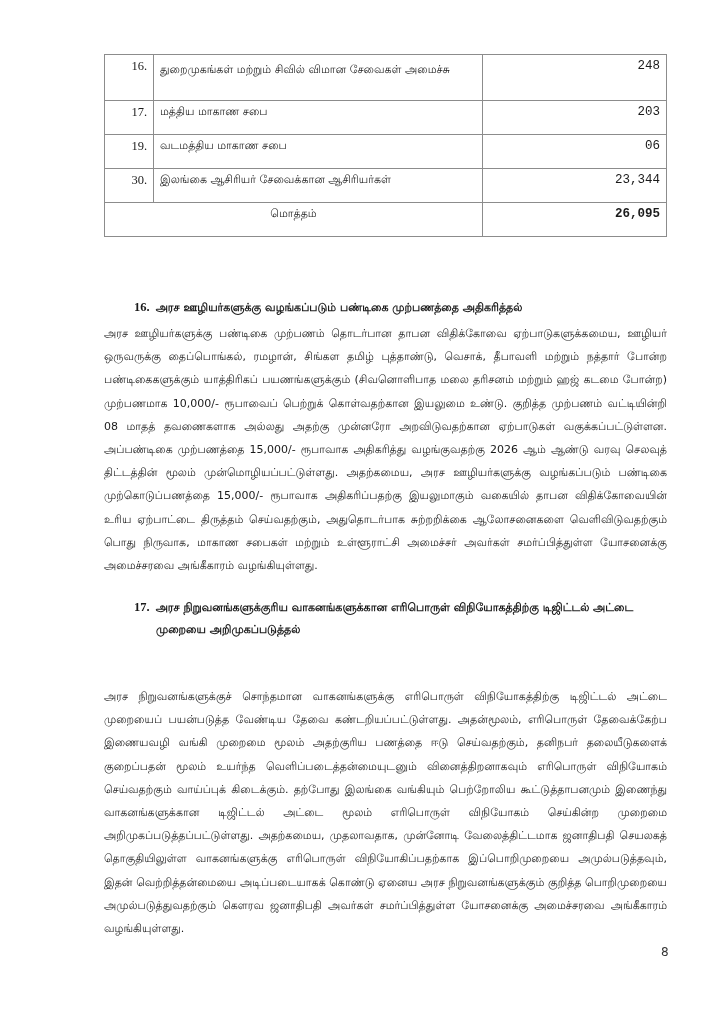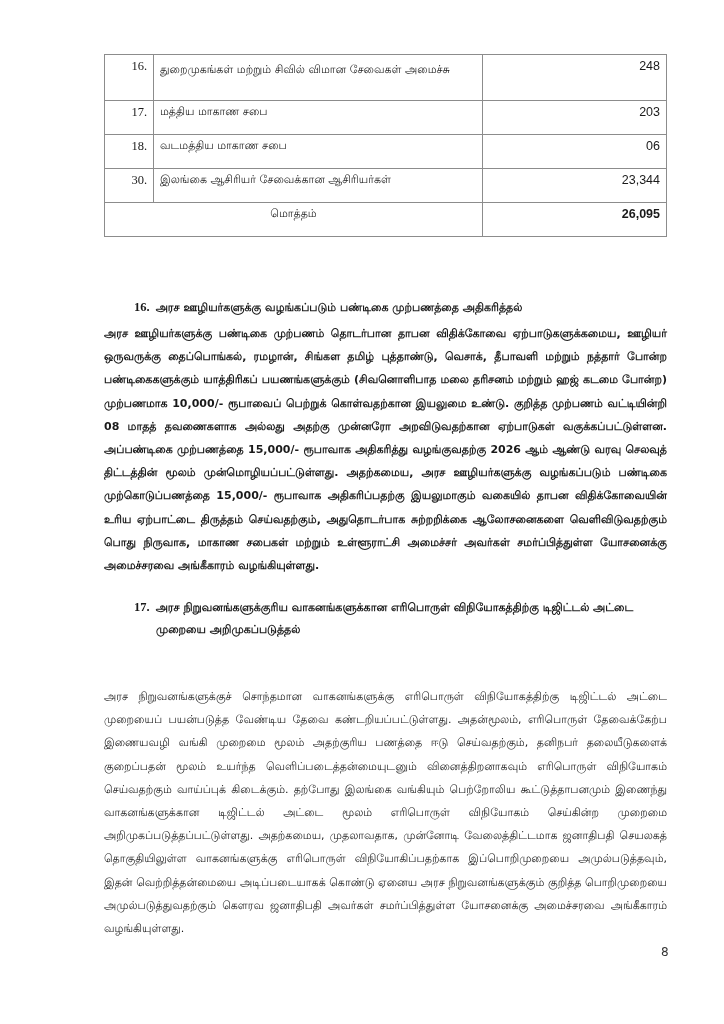--- a/index.html
+++ b/index.html
@@ -5,36 +5,36 @@
   html, body { margin: 0; padding: 0; background: #ffffff; }
   body { width: 724px; height: 1024px; position: relative; overflow: hidden;
          font-family: "DejaVu Sans", sans-serif; color: #1a1a1a; }
   .page { position: absolute; left: 16px; top: 0; width: 724px; height: 1024px; }
 
   table.cab { position: absolute; left: 88px; top: 54px; width: 563px;
               border-collapse: collapse; font-size: 11px; }
   table.cab td { border: 1px solid #8c8c8c; vertical-align: top; padding: 4px 6px 0 6px; }
   td.num { width: 36px; text-align: right; font-family: "Liberation Serif", serif; font-size: 12.5px; padding-right: 7px; }
   td.desc { width: 316px; }
-  td.val { text-align: right; font-family: Liberation Sans, sans-serif; font-size: 12.5px; padding-right: 6px; }
+  td.val { text-align: right; font-family: Liberation Mono, monospace; font-size: 12.5px; padding-right: 6px; }
   tr.r16 td { height: 41px; }
   tr.rn td { height: 29px; }
   tr.tot td { height: 29px; }
   td.totlabel { text-align: center; font-weight: normal; }
   td.totval { font-weight: bold; }
   .desc-j { text-align: justify; text-align-last: left; line-height: 22px; }
 
   .heading { position: absolute; left: 118px; font-weight: bold; font-size: 11px; line-height: 22px; width: 530px; }
   .heading .hnum { font-family: "Liberation Serif", serif; font-size: 12.5px; margin-right: 6px; }
   .h16 { top: 296px; }
   .h17 { top: 596px; }
   .h17 .cont { display: block; padding-left: 22px; }
 
   .para { position: absolute; left: 88px; width: 563px; font-size: 11px; line-height: 23.2px; text-align: justify; }
-  .p16 { top: 322px; font-weight: bold; }
+  .p16 { top: 322px; }
   .p17 { top: 643px; margin-top: 42px; }
 
   .pageno { position: absolute; left: 645px; top: 945px; font-family: "DejaVu Sans", sans-serif; font-size: 12px; color: #333; }
 </style>
 </head>
 <body>
 
 <div class="page">
 
   <table class="cab">
@@ -45,21 +45,21 @@
             <div class="desc-j">துறைமுகங்கள் மற்றும் சிவில் விமான சேவைகள் அமைச்சு</div>
           </td>
         <td class="val">248</td>
       </tr>
       <tr class="rn">
         <td class="num">17.</td>
         <td class="desc">மத்திய மாகாண சபை</td>
         <td class="val">203</td>
       </tr>
       <tr class="rn">
-        <td class="num">18.</td>
+        <td class="num">19.</td>
         <td class="desc">வடமத்திய மாகாண சபை</td>
         <td class="val">06</td>
       </tr>
       <tr class="rn">
         <td class="num">30.</td>
         <td class="desc">இலங்கை ஆசிரியர் சேவைக்கான ஆசிரியர்கள்</td>
         <td class="val">23,344</td>
       </tr>
       <tr class="tot">
         <td class="totlabel" colspan="2">மொத்தம்</td>

